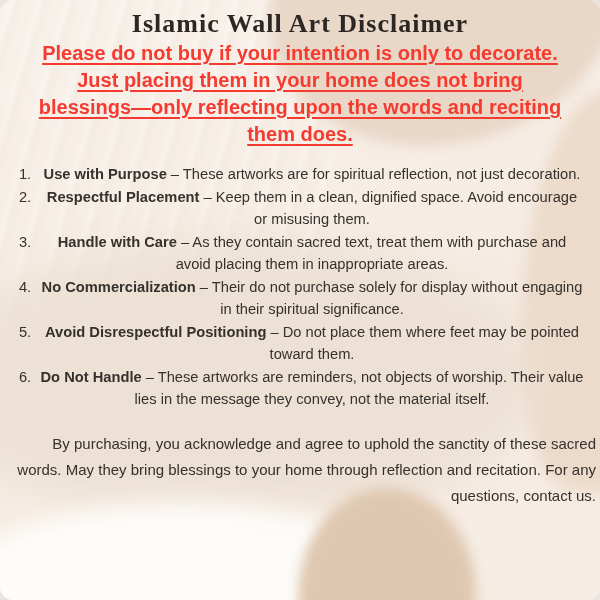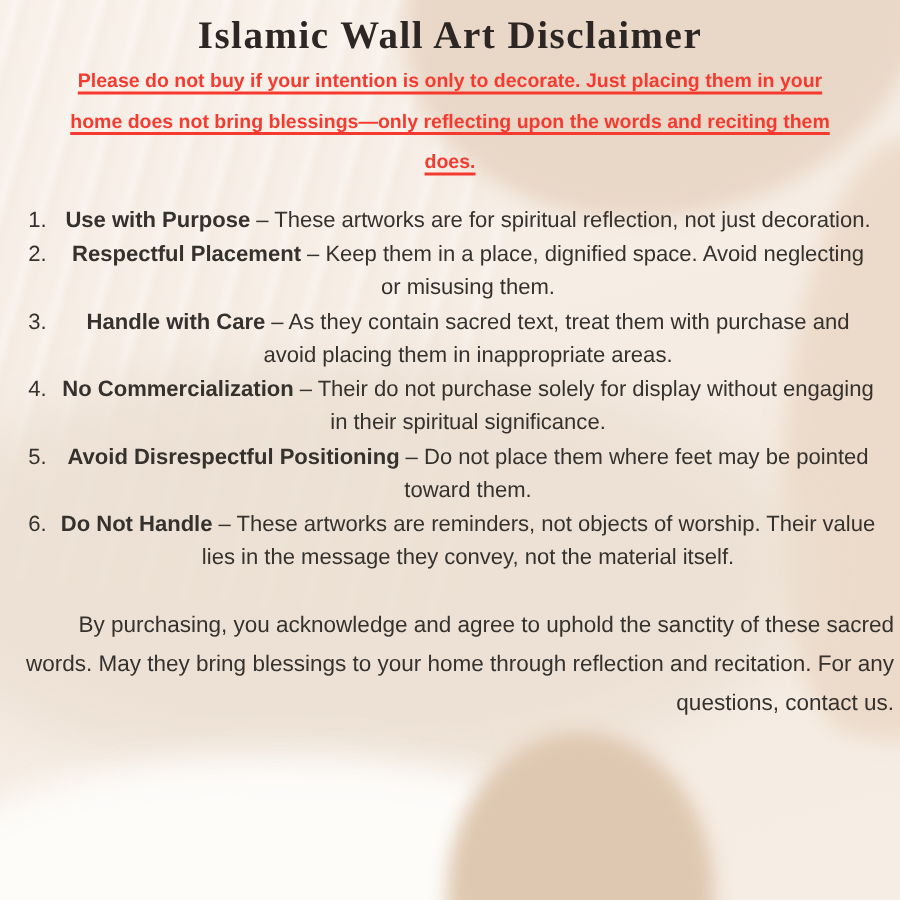--- a/index.html
+++ b/index.html
@@ -1,19 +1,19 @@
 <!DOCTYPE html>
 <html><head>
 <meta charset="utf-8">
 <style>
   html,body{margin:0;padding:0;background:#e9e4de;}
   .canvas{
     position:relative;width:600px;height:600px;overflow:hidden;
     background:linear-gradient(165deg,#f8f1ea 0%,#f5ebe2 55%,#f6ede4 100%);
-    font-family:"Liberation Sans",sans-serif;color:#35312d;
+    font-family:"Liberation Sans",sans-serif;color:#35312d;border-radius:13px;
   }
   
   .bg{position:absolute;pointer-events:none;}
   .streaks{
     left:-50px;top:-60px;width:380px;height:460px;
     background:repeating-linear-gradient(100deg,
       rgba(255,255,255,.65) 0 5px,
       rgba(238,226,213,.35) 5px 13px,
       rgba(255,255,255,0) 13px 27px);
     transform:rotate(6deg);filter:blur(2px);opacity:.55;
@@ -45,21 +45,21 @@
     margin:9px auto 0;text-align:center;
     font-family:"Liberation Serif",serif;font-weight:700;
     font-size:26px;letter-spacing:1px;color:#2c2724;
   }
   .intro{
     width:522px;margin:13px auto 0;text-align:center;
     font-size:15.5px;line-height:26px;
   }
   .warning{
     width:532px;margin:1px auto 0;text-align:center;
-    font-size:13px;line-height:27px;font-weight:700;
+    font-size:20px;line-height:27px;font-weight:700;
     color:#f53a30;text-decoration:underline;
     text-decoration-thickness:2px;text-underline-offset:3px;
   }
   .rules{
     list-style:none;margin:15px 0 0;padding:0 16px 0 10px;
     font-size:14.7px;line-height:22.5px;
   }
   .rules li{display:flex;align-items:flex-start;}
   .rules .num{flex:0 0 30px;text-align:center;}
   .rules .body{flex:1;text-align:center;}
@@ -88,21 +88,21 @@
 
     <p class="warning">Please do not buy if your intention is only to decorate. Just placing them in your home does not bring blessings—only reflecting upon the words and reciting them does.</p>
 
     <ol class="rules">
       <li>
         <span class="num">1.</span>
         <span class="body"><b class="lead">Use with Purpose</b><span>– These artworks are for spiritual reflection, not just decoration.</span></span>
       </li>
       <li>
         <span class="num">2.</span>
-        <span class="body"><b class="lead">Respectful Placement</b><span>– Keep them in a place, dignified space. Avoid neglecting or misusing them.</span></span>
+        <span class="body"><b class="lead">Respectful Placement</b><span>– Keep them in a clean, dignified space. Avoid encourage or misusing them.</span></span>
       </li>
       <li>
         <span class="num">3.</span>
         <span class="body"><b class="lead">Handle with Care</b><span>– As they contain sacred text, treat them with purchase and avoid placing them in inappropriate areas.</span></span>
       </li>
       <li>
         <span class="num">4.</span>
         <span class="body"><b class="lead">No Commercialization</b><span>– Their do not purchase solely for display without engaging in their spiritual significance.</span></span>
       </li>
       <li>

